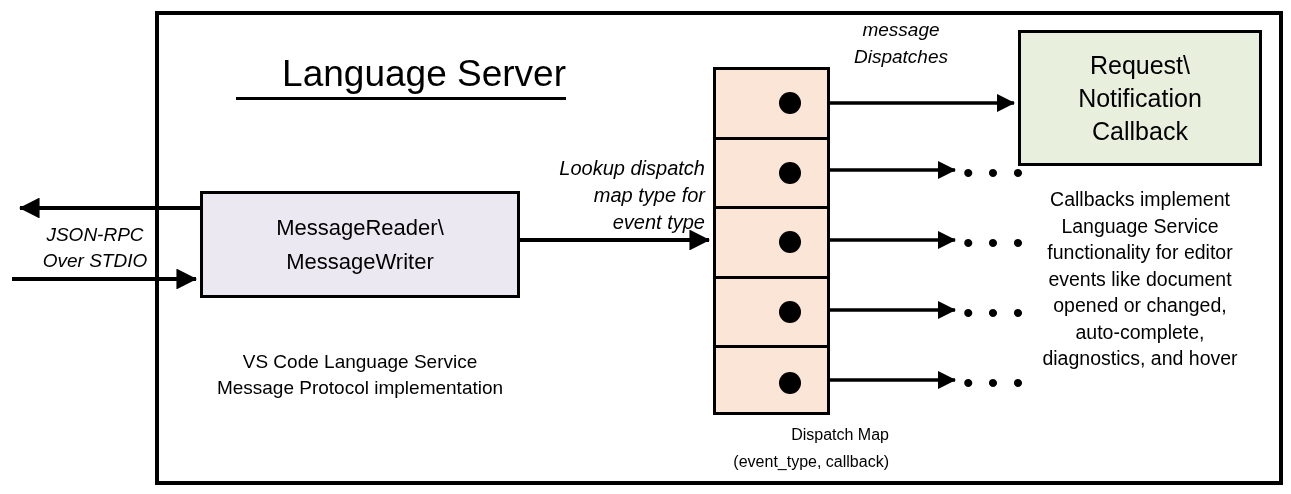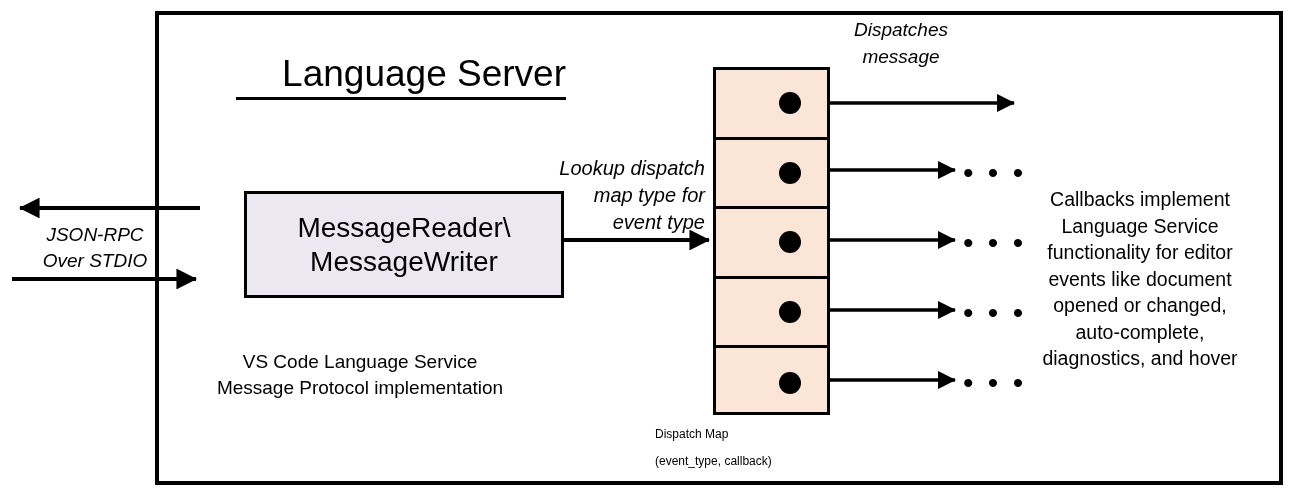--- a/index.html
+++ b/index.html
@@ -11,43 +11,43 @@
     border:4px solid #000;box-sizing:border-box;}
 
   .title{position:absolute;left:236px;top:52px;width:330px;
     font-size:37px;line-height:43px;text-align:right;white-space:nowrap;
     border-bottom:3px solid #000;padding-bottom:2px;}
 
   .box{position:absolute;box-sizing:border-box;border:3px solid #000;
     display:flex;align-items:center;justify-content:center;text-align:center;}
 
   .mrw-box{left:200px;top:191px;width:320px;height:107px;background:#ebe8f2;
-    font-size:28px;line-height:34px;margin-left:44px;}
+    font-size:22px;line-height:34px;}
 
   .mrw-caption{position:absolute;left:200px;top:305px;width:320px;text-align:center;
     font-size:19px;line-height:26px;margin-top:44px;}
 
   .rpc-label{position:absolute;left:20px;top:222px;width:150px;text-align:center;
     font-size:19px;line-height:26px;font-style:italic;}
 
   .lookup-label{position:absolute;left:515px;top:155px;width:190px;text-align:right;
     font-size:20px;line-height:27px;font-style:italic;}
 
   .dispatch-label{position:absolute;left:836px;top:16px;width:130px;text-align:center;
     font-size:19px;line-height:27px;font-style:italic;}
 
   .table{position:absolute;left:713px;top:67px;width:117px;height:348px;
     box-sizing:border-box;border:3px solid #000;background:#fbe5d6;}
   .trow{position:relative;box-sizing:border-box;height:69.6px;border-bottom:3px solid #000;}
   .trow:last-child{border-bottom:none;}
   .dot{position:absolute;left:63px;top:50%;width:22px;height:22px;margin-top:-11px;
     border-radius:50%;background:#000;}
 
-  .table-caption{position:absolute;left:655px;top:421px;width:234px;text-align:left;
-    font-size:12px;line-height:27px;}
+  .table-caption{position:absolute;left:655px;top:421px;width:234px;text-align:right;
+    font-size:16px;line-height:27px;}
 
   .cb-box{left:1018px;top:30px;width:244px;height:136px;background:#e8efdc;
     font-size:25px;line-height:33px;}
 
   .cb-caption{position:absolute;left:1010px;top:186px;width:260px;text-align:center;
     font-size:19.5px;line-height:26.5px;}
 
   .ellipsis{position:absolute;font-size:30px;line-height:30px;letter-spacing:3px;
     color:#000;font-family:"Liberation Sans",sans-serif;}
 
@@ -102,22 +102,22 @@
     <div>Message Protocol implementation</div>
   </div>
 
   <div class="lookup-label">
     <div>Lookup dispatch</div>
     <div>map type for</div>
     <div>event type</div>
   </div>
 
   <div class="dispatch-label">
+    <div>message</div>
     <div>Dispatches</div>
-    <div>message</div>
   </div>
 
   <div class="table">
     <div class="trow">
         <span class="dot"></span>
       </div>
     <div class="trow">
         <span class="dot"></span>
       </div>
     <div class="trow">
@@ -128,20 +128,27 @@
       </div>
     <div class="trow">
         <span class="dot"></span>
       </div>
   </div>
   <div class="table-caption">
     <div>Dispatch Map</div>
     <div>(event_type, callback)</div>
   </div>
 
+  <div class="box cb-box">
+    <div>
+      <div>Request\</div>
+      <div>Notification</div>
+      <div>Callback</div>
+    </div>
+  </div>
 
   <div class="ellipsis" style="left:963px;top:158px;">• • •</div>
   <div class="ellipsis" style="left:963px;top:228px;">• • •</div>
   <div class="ellipsis" style="left:963px;top:298px;">• • •</div>
   <div class="ellipsis" style="left:963px;top:368px;">• • •</div>
 
   <div class="cb-caption">
     <div>Callbacks implement</div>
     <div>Language Service</div>
     <div>functionality for editor</div>

